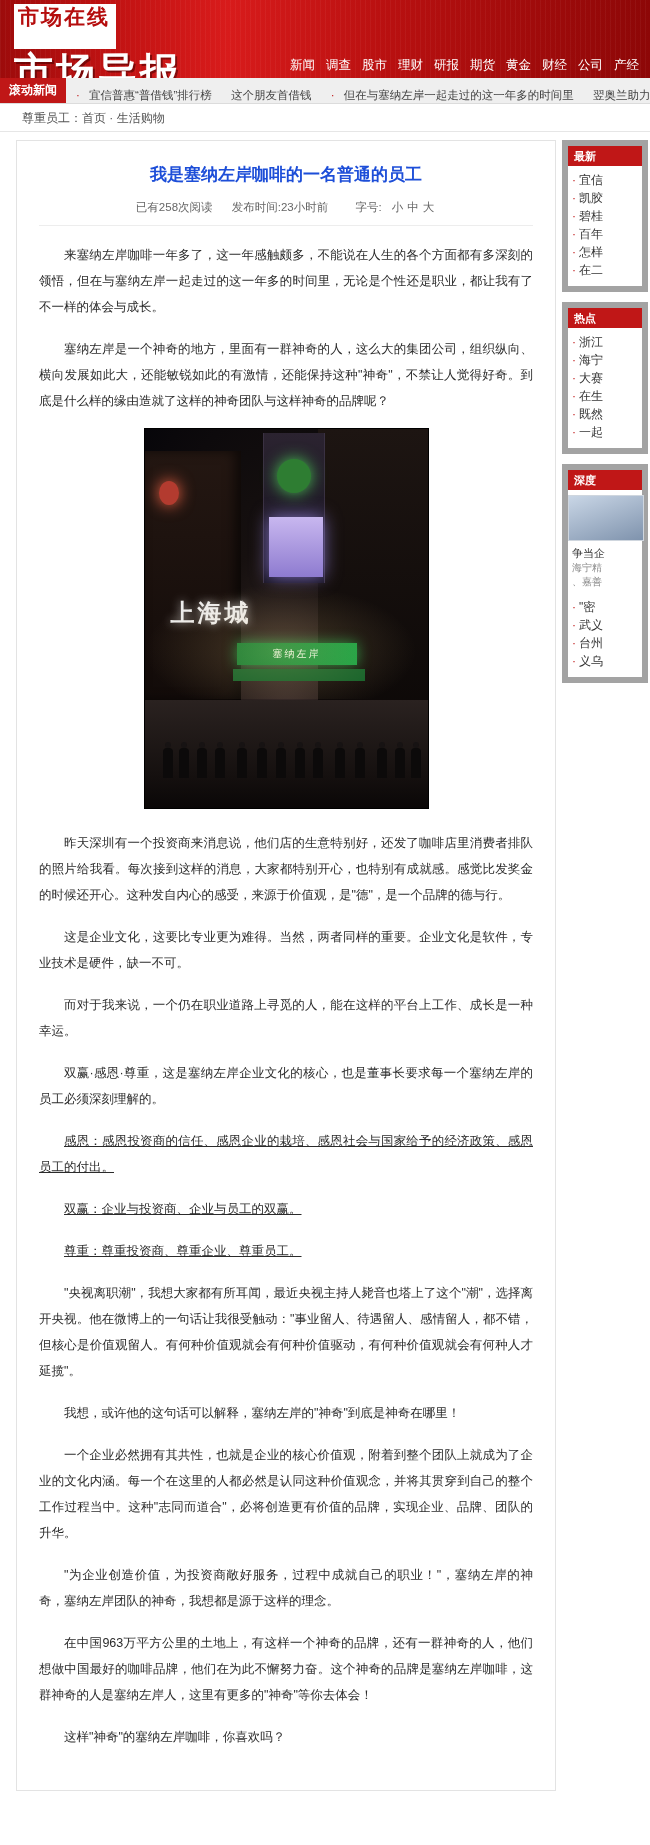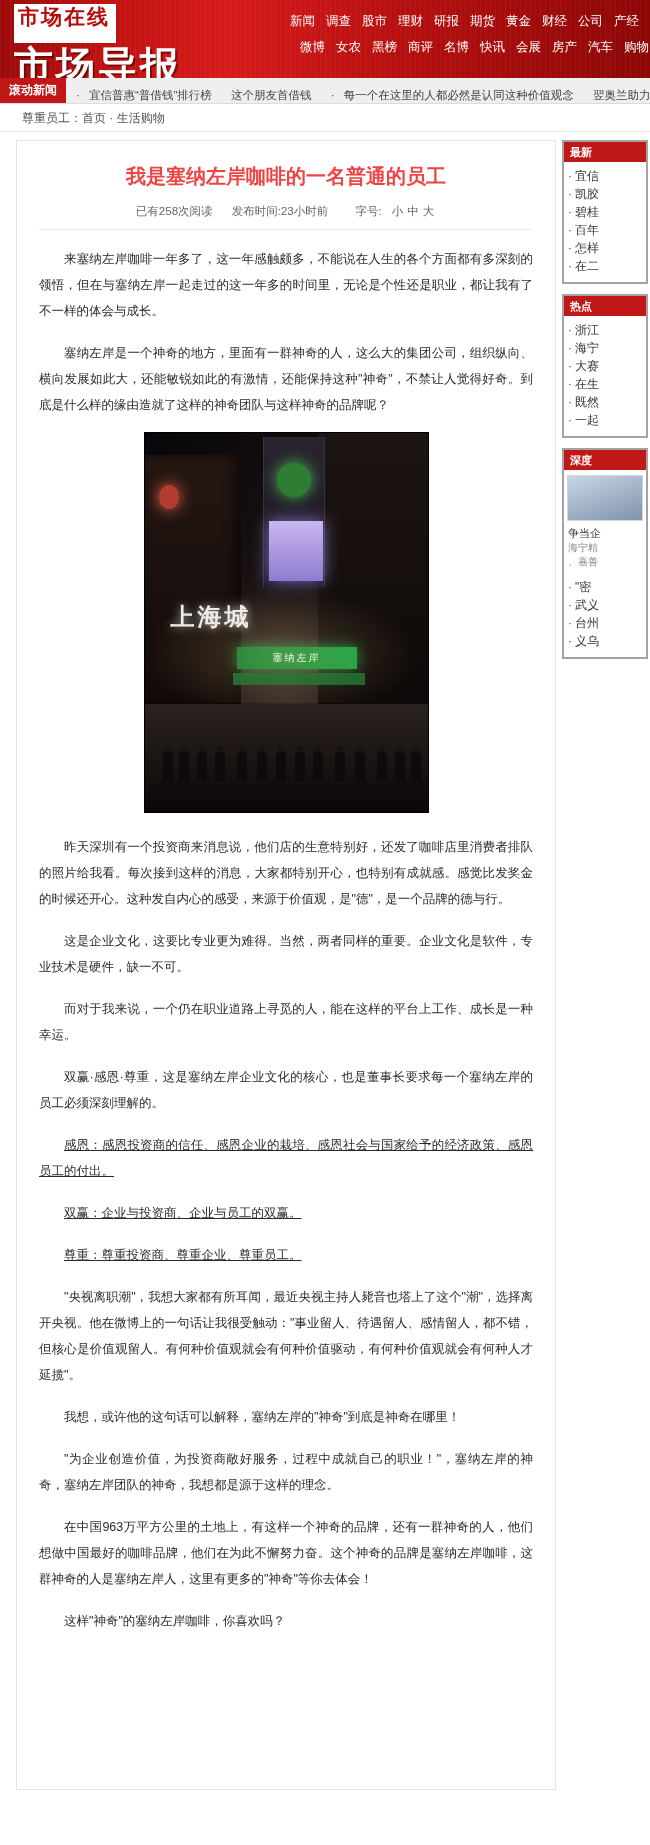--- a/index.html
+++ b/index.html
@@ -31,21 +31,21 @@
     position:absolute; left:14px; top:4px; width:250px; height:72px; z-index:3;
   }
   .logo-top{
     display:inline-block;
     background:#fff;
     color:#b50d0d;
     font-family:"Liberation Serif","DejaVu Serif",serif;
     font-weight:bold;
     font-size:21px;
     letter-spacing:2px;
-    padding:1px 6px 14px 4px;
+    padding:1px 6px 20px 4px;
     line-height:1.15;
   }
   .logo-main{
     margin-top:3px;
     color:#fff;
     font-family:"Liberation Serif","DejaVu Serif",serif;
     font-weight:bold;
     font-size:39px;
     letter-spacing:3px;
     line-height:1;
@@ -58,20 +58,21 @@
   .nav-zone{
     position:absolute; left:290px; top:10px; right:0; z-index:3;
     color:#fff;
   }
   .nav-row{
     display:flex; flex-wrap:nowrap; overflow:hidden;
     gap:11px;
     font-size:12.5px;
     line-height:22px;
     white-space:nowrap;
+    margin-top:44px;
   }
   .nav-row a{ color:#ffffff; text-decoration:none; }
   .nav-row.second{ margin-top:4px;margin-left:10px; }
 
   
   .scrollbar-row{
     height:26px;
     background:#efefef;
     border-bottom:1px solid #dcdcdc;
     display:flex;
@@ -120,23 +121,23 @@
     background:#fff;
     padding:14px 22px 26px 22px;
     min-height:1650px;
   }
   .side-col{
     width:86px;
     margin-left:6px;
   }
 
   h1.article-title{
-    font-size:20px;
+    font-size:17px;
     font-weight:bold;
-    color:#ef4444;
+    color:#1d4ed8;
     text-align:center;
     margin:8px 0 14px 0;
     font-family:"Liberation Sans","DejaVu Sans",sans-serif;
   }
   .meta{
     text-align:center;
     font-size:11.5px;
     color:#666;
     padding-bottom:10px;
     border-bottom:1px solid #ededed;
@@ -228,21 +229,21 @@
   .ph-glow{
     position:absolute; left:0; top:150px; width:100%; height:120px;
     background:radial-gradient(ellipse at 48% 60%, rgba(255,215,140,.22), rgba(0,0,0,0) 65%);
   }
   .ph-lamp{
     position:absolute; left:14px; top:52px; width:20px;height:24px;border-radius:50%;
     background:#b33b2f; box-shadow:0 0 16px #ff6a4a;
   }
 
   
-  .side-box{ margin-bottom:10px; border:2px solid #a3a3a3; background:#fff; }
+  .side-box{ margin-bottom:10px; border:6px solid #a3a3a3; background:#fff; }
   .side-head{
     height:20px; line-height:20px;
     background:#c01717;
     color:#fff; font-size:11px; font-weight:bold;
     padding-left:6px;
   }
   .side-list{ padding:5px 4px 7px 4px; }
   .side-list div{
     font-size:12px; color:#333; line-height:18px;
     white-space:nowrap; overflow:hidden;
@@ -297,21 +298,21 @@
     </div>
   </div>
 
   <div class="scrollbar-row">
     <div class="scroll-label">滚动新闻</div>
     <div class="scroll-items">
       <span class="sep">·</span>
       <span>宜信普惠“普借钱”排行榜</span>
       <span>这个朋友首借钱</span>
       <span class="sep">·</span>
-      <span>每一个在这里的人都必然是认同这种价值观念</span>
+      <span>但在与塞纳左岸一起走过的这一年多的时间里</span>
       <span>翌奥兰助力</span>
     </div>
   </div>
 
   <div class="crumb">
     <span>尊重员工：</span><a>首页</a>
     <span>·</span>
     <a>生活购物</a>
   </div>
 
@@ -369,20 +370,21 @@
 
       <p class="para">昨天深圳有一个投资商来消息说，他们店的生意特别好，还发了咖啡店里消费者排队的照片给我看。每次接到这样的消息，大家都特别开心，也特别有成就感。感觉比发奖金的时候还开心。这种发自内心的感受，来源于价值观，是"德"，是一个品牌的德与行。</p>
       <p class="para">这是企业文化，这要比专业更为难得。当然，两者同样的重要。企业文化是软件，专业技术是硬件，缺一不可。</p>
       <p class="para">而对于我来说，一个仍在职业道路上寻觅的人，能在这样的平台上工作、成长是一种幸运。</p>
       <p class="para">双赢·感恩·尊重，这是塞纳左岸企业文化的核心，也是董事长要求每一个塞纳左岸的员工必须深刻理解的。</p>
       <p class="para underline">感恩：感恩投资商的信任、感恩企业的栽培、感恩社会与国家给予的经济政策、感恩员工的付出。</p>
       <p class="para underline">双赢：企业与投资商、企业与员工的双赢。</p>
       <p class="para underline">尊重：尊重投资商、尊重企业、尊重员工。</p>
       <p class="para">"央视离职潮"，我想大家都有所耳闻，最近央视主持人毙音也塔上了这个"潮"，选择离开央视。他在微博上的一句话让我很受触动："事业留人、待遇留人、感情留人，都不错，但核心是价值观留人。有何种价值观就会有何种价值驱动，有何种价值观就会有何种人才延揽"。</p>
       <p class="para">我想，或许他的这句话可以解释，塞纳左岸的"神奇"到底是神奇在哪里！</p>
+      <p class="para">一个企业必然拥有其共性，也就是企业的核心价值观，附着到整个团队上就成为了企业的文化内涵。每一个在这里的人都必然是认同这种价值观念，并将其贯穿到自己的整个工作过程当中。这种"志同而道合"，必将创造更有价值的品牌，实现企业、品牌、团队的升华。</p>
       <p class="para">"为企业创造价值，为投资商敞好服务，过程中成就自己的职业！"，塞纳左岸的神奇，塞纳左岸团队的神奇，我想都是源于这样的理念。</p>
       <p class="para">在中国963万平方公里的土地上，有这样一个神奇的品牌，还有一群神奇的人，他们想做中国最好的咖啡品牌，他们在为此不懈努力奋。这个神奇的品牌是塞纳左岸咖啡，这群神奇的人是塞纳左岸人，这里有更多的"神奇"等你去体会！</p>
       <p class="para">这样"神奇"的塞纳左岸咖啡，你喜欢吗？</p>
     </div>
 
     <div class="side-col">
 
       <div class="side-box">
         <div class="side-head">最新</div>
         <div class="side-list">

